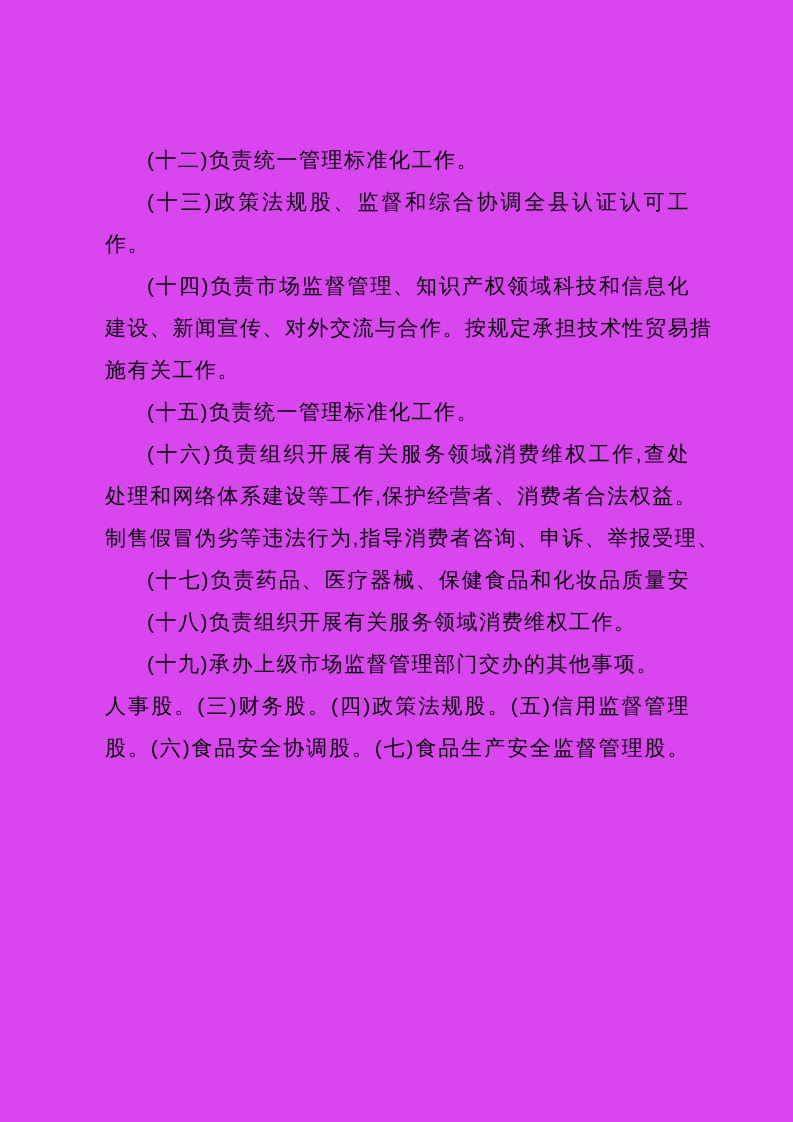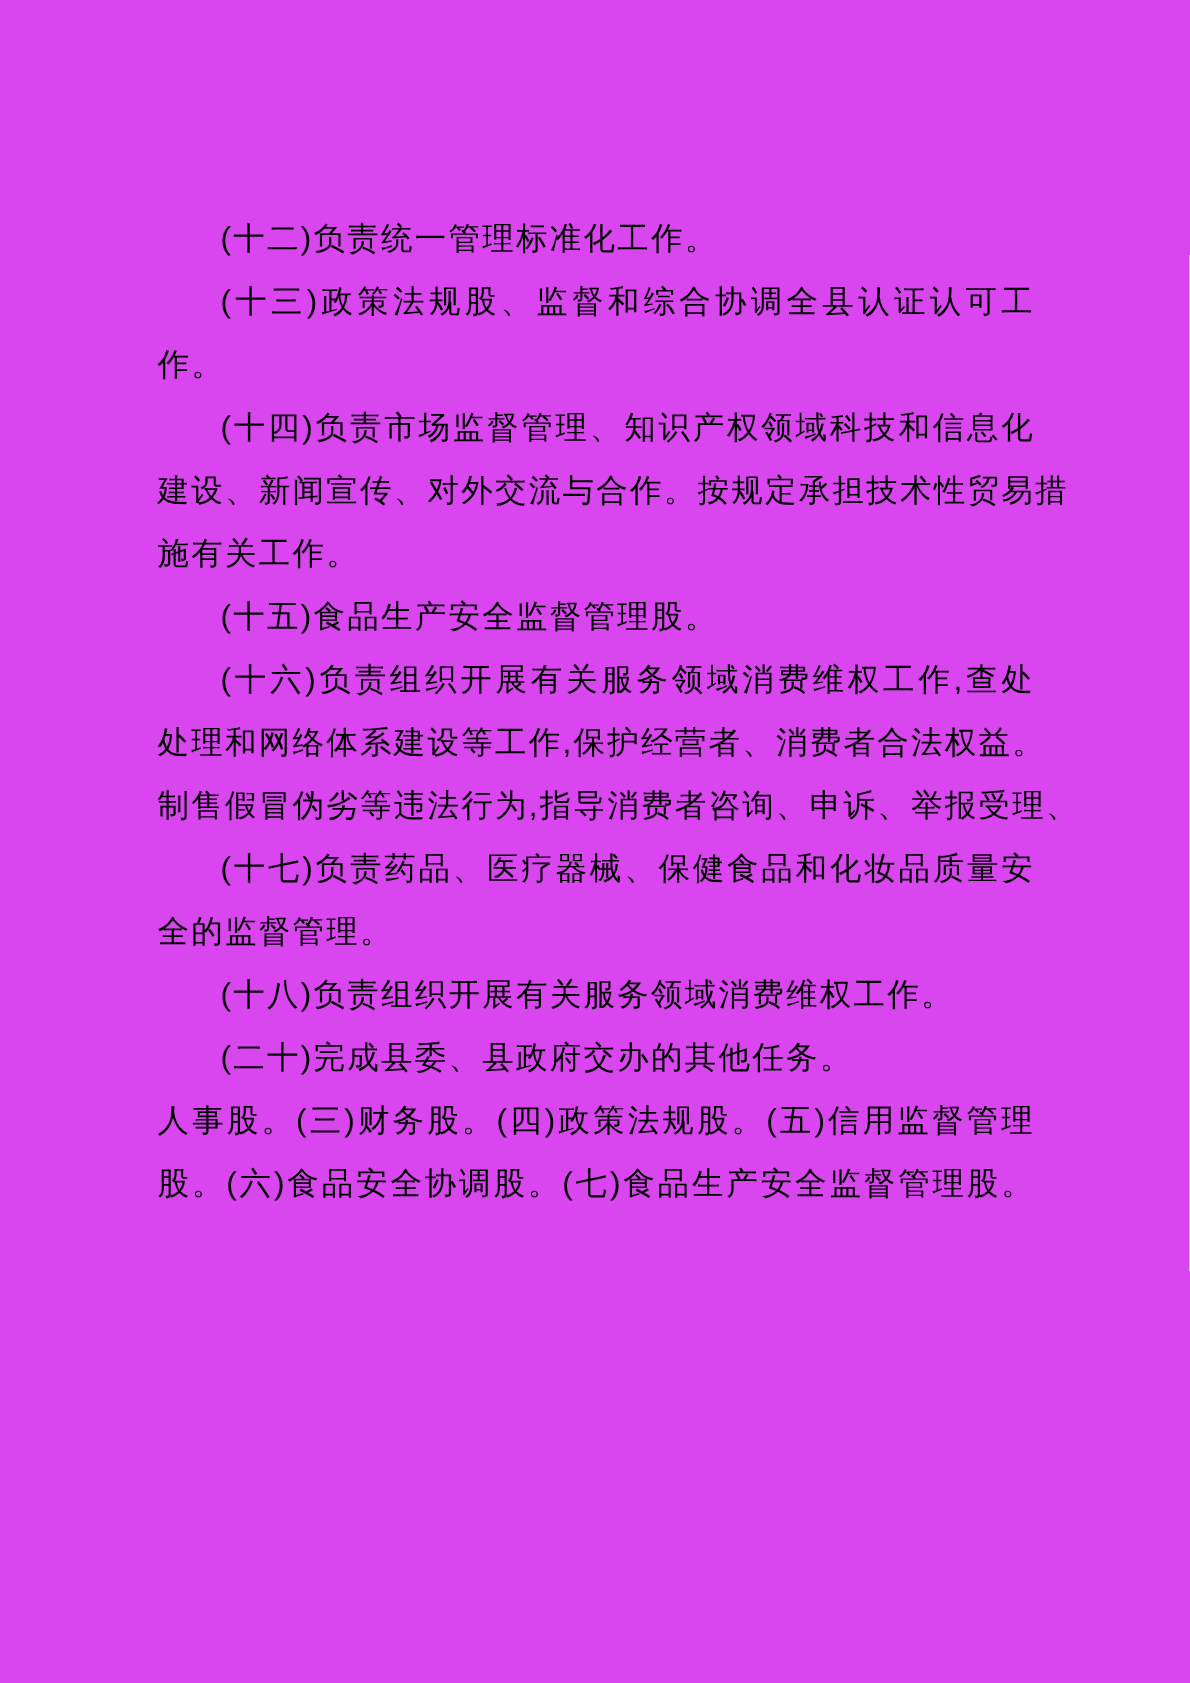--- a/index.html
+++ b/index.html
@@ -48,24 +48,23 @@
 <body>
 
 <div class="page">
   <div class="doc-body">
     <p class="line indent">(十二)负责统一管理标准化工作。</p>
     <p class="line indent stretch">(十三)政策法规股、监督和综合协调全县认证认可工</p>
     <p class="line">作。</p>
     <p class="line indent stretch">(十四)负责市场监督管理、知识产权领域科技和信息化</p>
     <p class="line stretch">建设、新闻宣传、对外交流与合作。按规定承担技术性贸易措</p>
     <p class="line">施有关工作。</p>
-    <p class="line indent">(十五)食品生产安全监督管理股。</p>
+    <p class="line indent">(十五)负责统一管理标准化工作。</p>
     <p class="line indent stretch">(十六)负责组织开展有关服务领域消费维权工作,查处</p>
     <p class="line stretch">处理和网络体系建设等工作,保护经营者、消费者合法权益。</p>
     <p class="line stretch">制售假冒伪劣等违法行为,指导消费者咨询、申诉、举报受理、</p>
     <p class="line indent stretch">(十七)负责药品、医疗器械、保健食品和化妆品质量安</p>
-    <p class="line">全的监督管理。</p>
     <p class="line indent">(十八)负责组织开展有关服务领域消费维权工作。</p>
-    <p class="line indent">(二十)完成县委、县政府交办的其他任务。</p>
+    <p class="line indent">(十九)承办上级市场监督管理部门交办的其他事项。</p>
     <p class="line stretch">人事股。(三)财务股。(四)政策法规股。(五)信用监督管理</p>
     <p class="line stretch">股。(六)食品安全协调股。(七)食品生产安全监督管理股。</p>
   </div>
 </div>
 
 </body></html>

